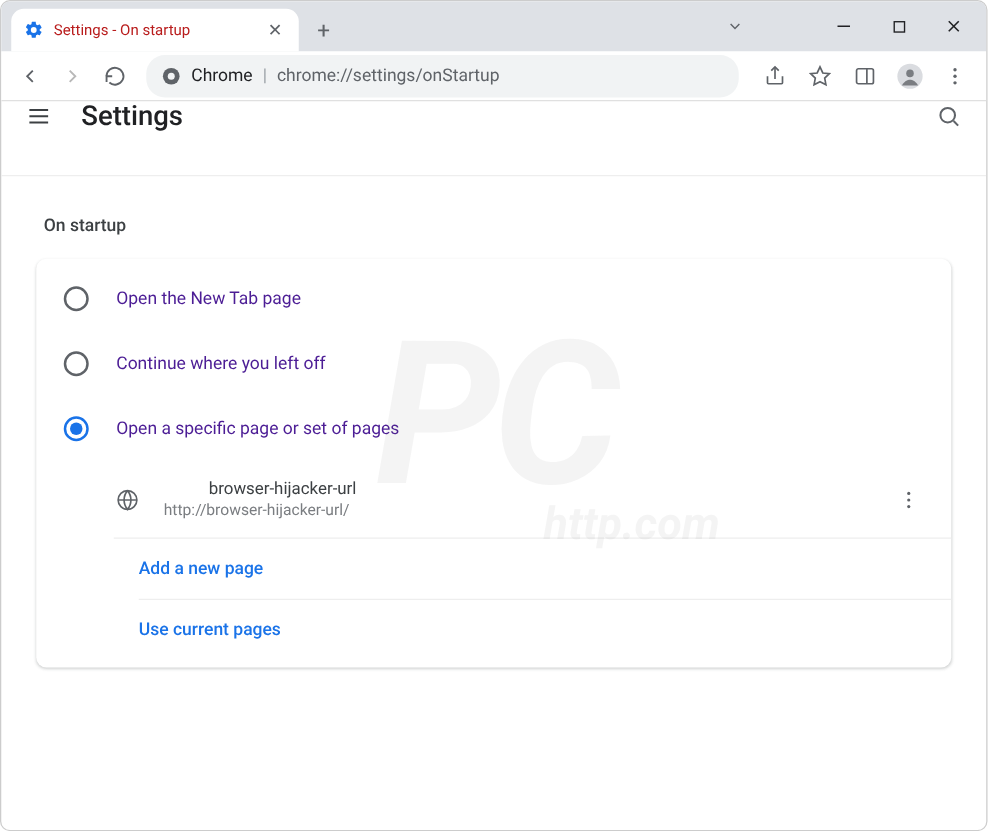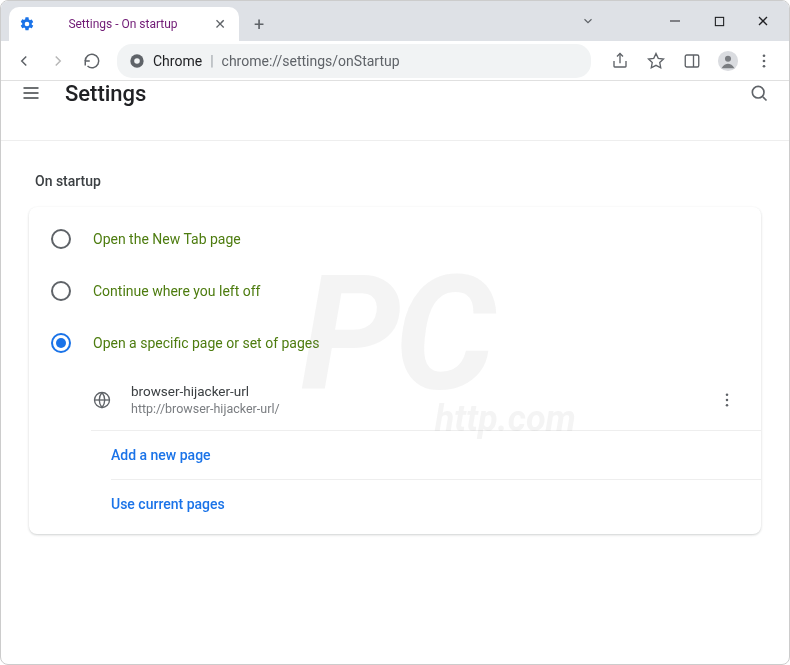--- a/index.html
+++ b/index.html
@@ -35,21 +35,21 @@
     align-items: center;
     gap: 8px;
     padding: 0 10px;
     position: relative;
   }
   .tab .gear-icon {
     width: 16px; height: 16px;
     display:flex; align-items:center; justify-content:center;
     color:#1a73e8;
   }
-  .tab .tab-title { font-size: 12px; color:#701a75; flex:1; white-space:nowrap; overflow:hidden;text-align:center; }
+  .tab .tab-title { font-size: 12px; color:#b91c1c; flex:1; white-space:nowrap; overflow:hidden; }
   .tab .close-x { font-size: 14px; color:#5f6368; width:18px;text-align:center;}
   .new-tab-btn {
     width: 28px; height: 28px;
     display:flex; align-items:center; justify-content:center;
     margin-left: 6px; margin-bottom:3px;
     border-radius:50%; color:#5f6368; font-size:18px;
   }
   .window-controls {
     position:absolute; right:4px; top:0; height:40px;
     display:flex; align-items:center;
@@ -129,21 +129,21 @@
     background:#fff;
     border-radius:8px;
     box-shadow: 0 1px 2px rgba(60,64,67,0.15), 0 1px 3px rgba(60,64,67,0.1);
     padding: 6px 0;
   }
   .radio-row {
     display:flex; align-items:center;
     padding:16px 22px;
     gap:22px;
     font-size:14px;
-    color:#4d7c0f;
+    color:#4c1d95;
   }
   .radio-circle {
     width:20px;height:20px;border:2px solid #5f6368;border-radius:50%;
     display:flex;align-items:center;justify-content:center;
     flex-shrink:0;
   }
   .radio-circle.selected { border-color:#1a73e8; }
   .radio-circle.selected::after {
     content:""; width:10px;height:10px;background:#1a73e8;border-radius:50%;
   }
@@ -151,21 +151,21 @@
   .pages-area { padding: 0 0 0 62px; }
   .page-entry {
     display:flex; align-items:center; gap:18px;
     padding:14px 22px 14px 0;
     border-bottom:1px solid #eee;
   }
   .globe {
     width:22px;height:22px;color:#5f6368;display:flex;align-items:center;justify-content:center;
   }
   .page-texts { flex:1; }
-  .page-name { font-size:13.5px; color:#3c4043; }
+  .page-name { font-size:13.5px; color:#3c4043;margin-left:36px; }
   .page-url { font-size:12.5px; color:#7a7d81; margin-top:2px; }
   .kebab {
     width:24px;height:24px;display:flex;align-items:center;justify-content:center;color:#5f6368;
   }
   .link-row {
     padding:16px 0;
     border-bottom:1px solid #eee;
     font-size:14px;
     color:#1a73e8;
     font-weight:500;

